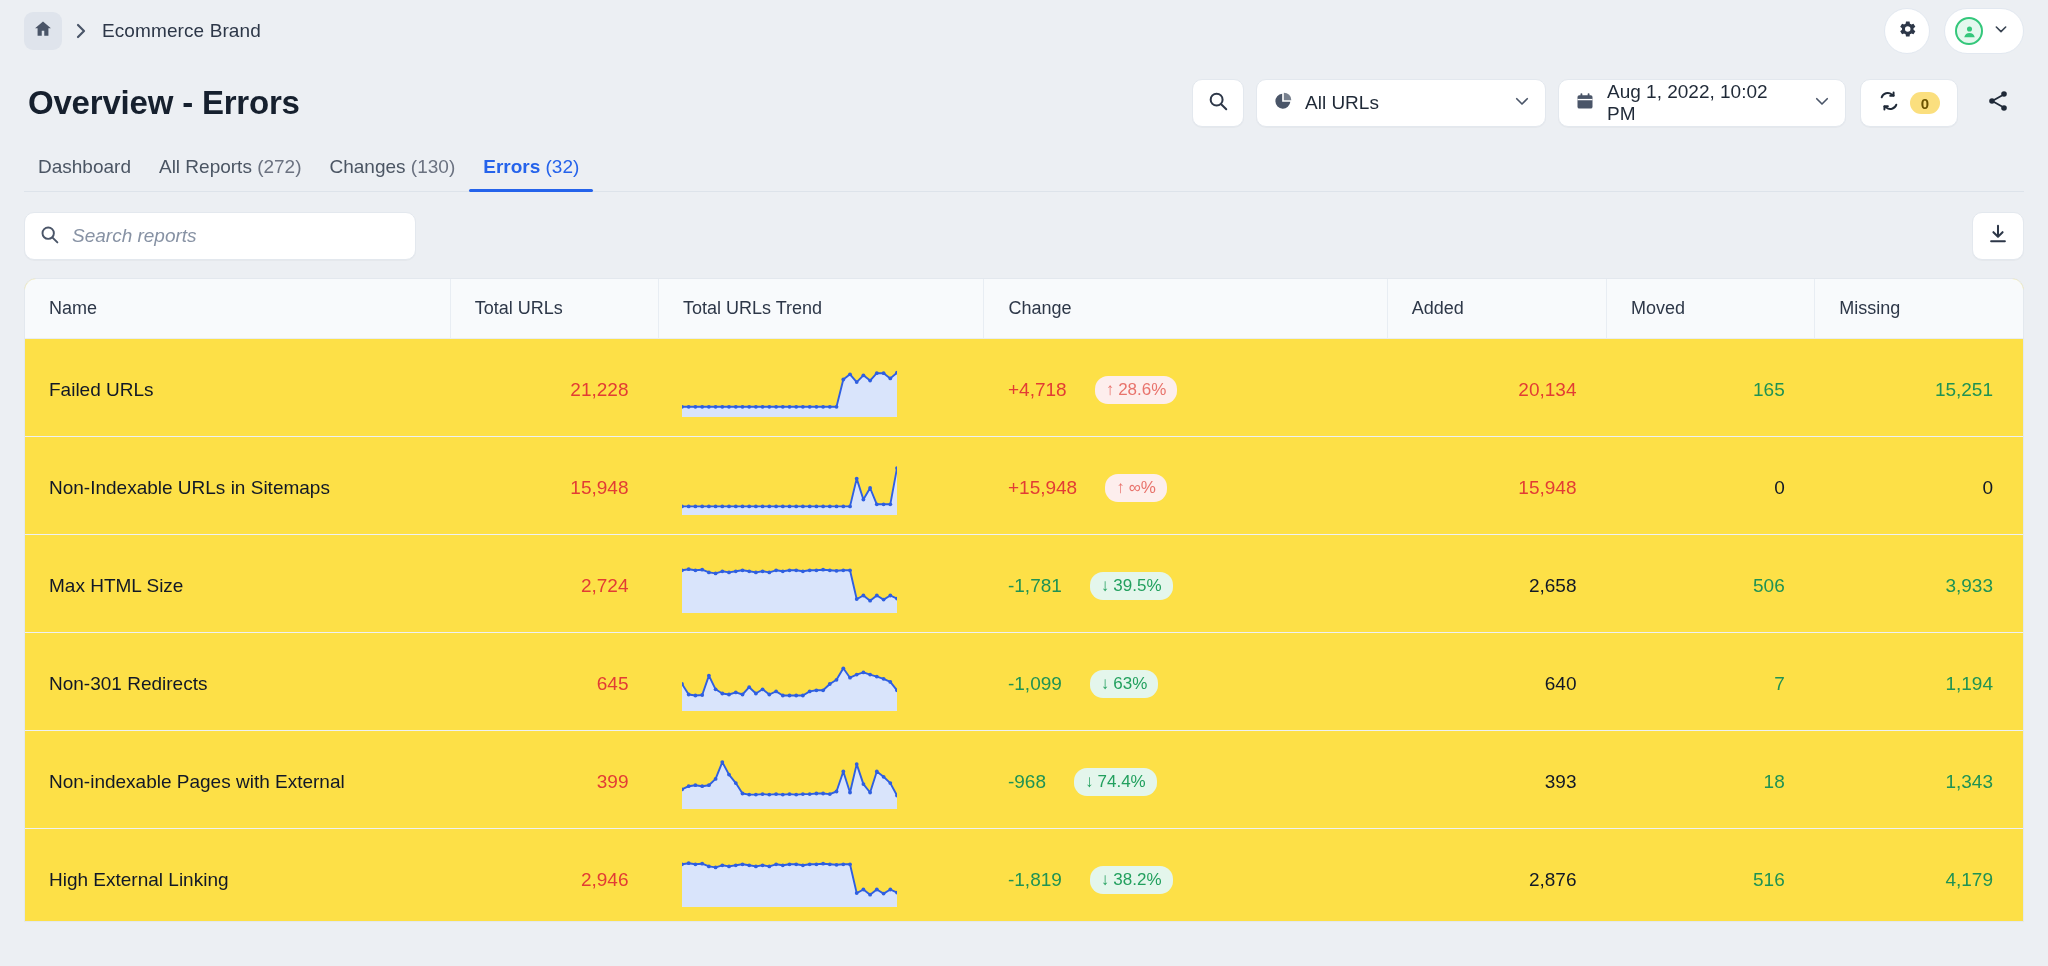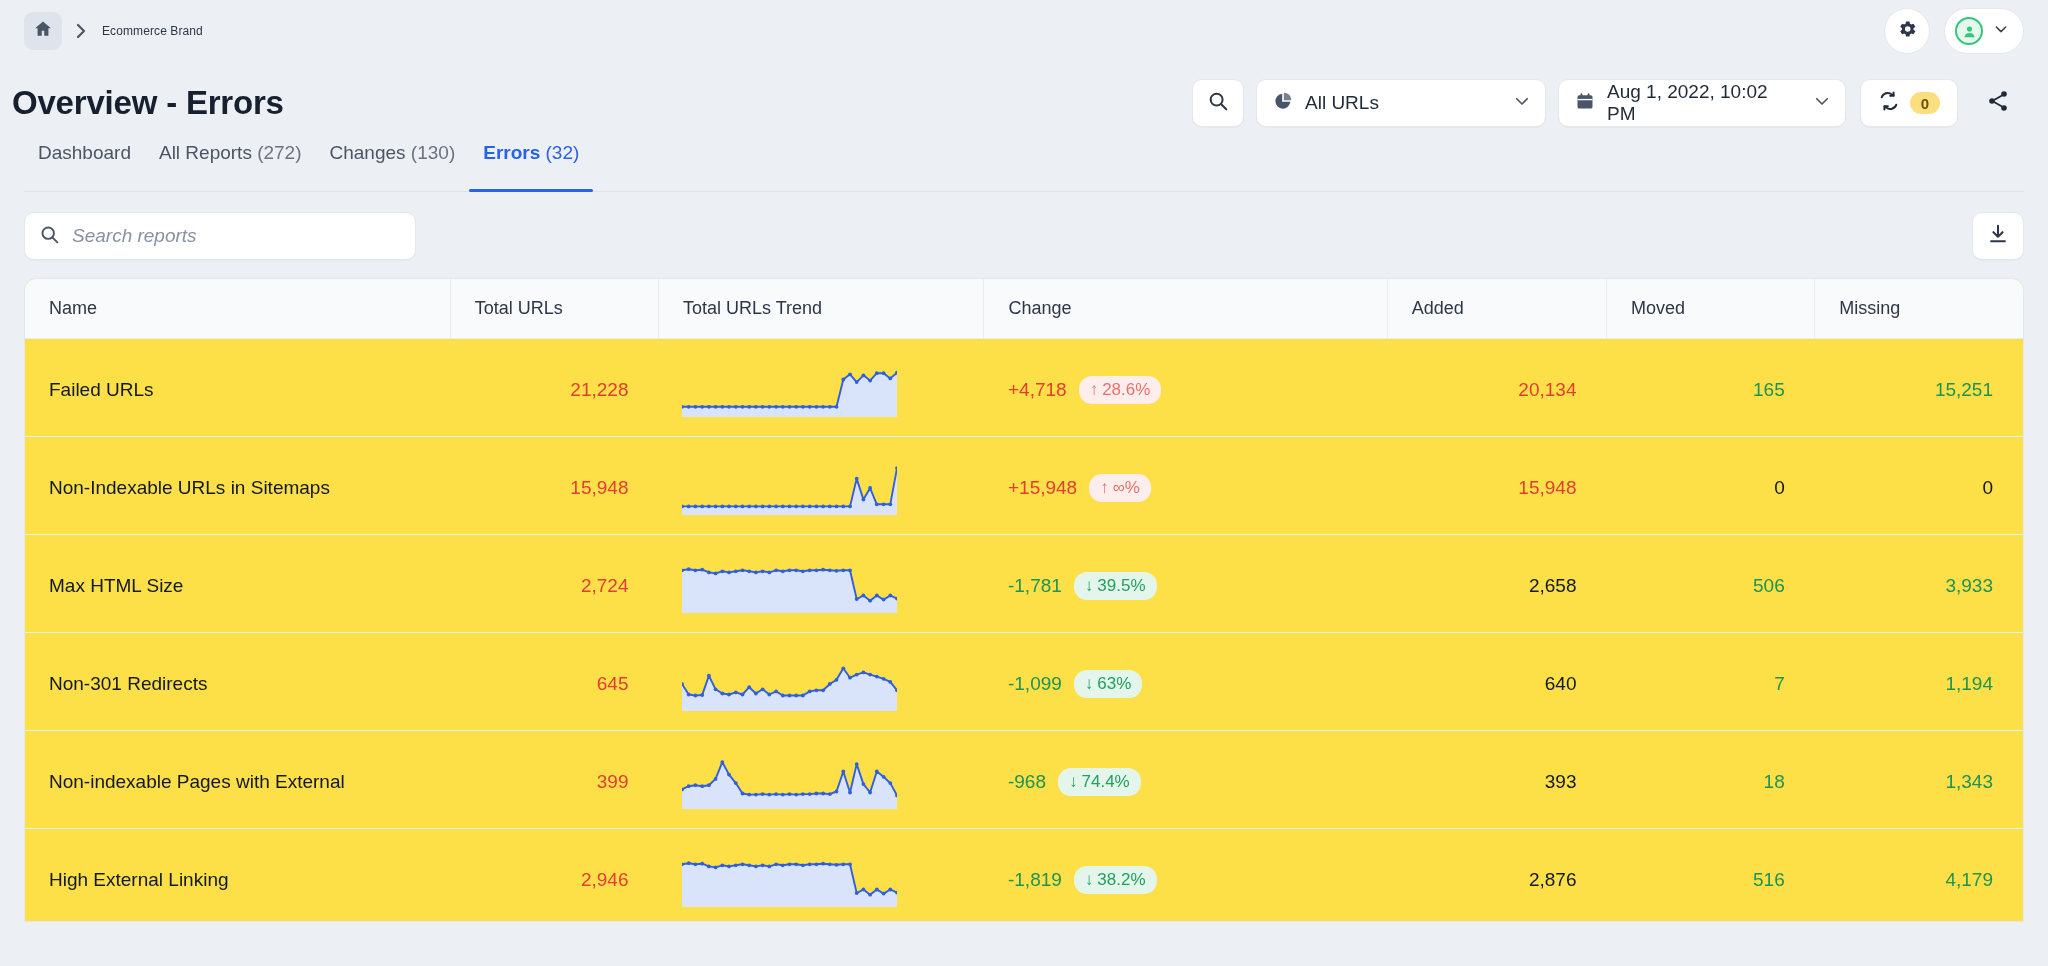--- a/index.html
+++ b/index.html
@@ -24,21 +24,21 @@
     background: #dfe4ec;
     display: flex; align-items: center; justify-content: center;
     cursor: pointer;
   }
   .crumb-sep {
     margin: 0 14px 0 12px;
     display: flex; align-items: center;
     color: #4a5568;
   }
   .crumb-text {
-    font-size: 12px;
+    font-size: 19px;
     color: #2d3748;
     letter-spacing: .1px;
     cursor: pointer;
   }
   .topbar-spacer { flex: 1; }
   .round-btn {
     width: 46px; height: 46px;
     border-radius: 50%;
     background: #fff;
     display: flex; align-items: center; justify-content: center;
@@ -61,21 +61,21 @@
     border-radius: 50%;
     border: 2px solid #34c77b;
     background: #e4f8ee;
     display: flex; align-items: center; justify-content: center;
   }
 
   
   .title-row {
     display: flex;
     align-items: center;
-    padding: 8px 24px 0 12px;
+    padding: 8px 24px 0 28px;
     height: 74px;
   }
   .page-title {
     font-size: 33px;
     font-weight: bold;
     color: #16202e;
     letter-spacing: -.2px;
   }
   .title-spacer { flex: 1; }
   .ctl {
@@ -136,21 +136,21 @@
   .tabs {
     display: flex;
     align-items: flex-end;
     padding: 0 24px;
     height: 56px;
     gap: 0;
   }
   .tab {
     font-size: 19px;
     color: #4b5563;
-    padding: 0 14px 28px 14px;
+    padding: 0 14px 14px 14px;
     cursor: pointer;
     position: relative;
     white-space: nowrap;
     margin-top: 43px;
   }
   .tab .cnt { color: #6b7280; }
   .tab.active { color: #2563eb; font-weight: bold; }
   .tab.active .cnt { color: #2563eb; font-weight: normal; }
   .tab.active::after {
     content: "";
@@ -232,21 +232,21 @@
     font-size: 19px;
     color: #111827;
     vertical-align: middle;
   }
   tbody tr:last-child td { border-bottom: none; }
   td.num { text-align: right; padding-right: 30px; padding-left: 0; }
   .red { color: #e23c34; }
   .green { color: #1f9254; }
   .dark { color: #111827; }
 
-  .change-cell { display: flex; align-items: center; gap: 12px; }
+  .change-cell { display: flex; align-items: center; gap: 28px; }
   .change-val { font-size: 19px; }
   .pill {
     display: inline-flex; align-items: center; gap: 4px;
     border-radius: 13px;
     padding: 4px 11px;
     font-size: 17px;
     white-space: nowrap;
   }
   .pill.up { background: #fdeeed; color: #e8736c; }
   .pill.down { background: #e4f6ec; color: #22a05e; }

